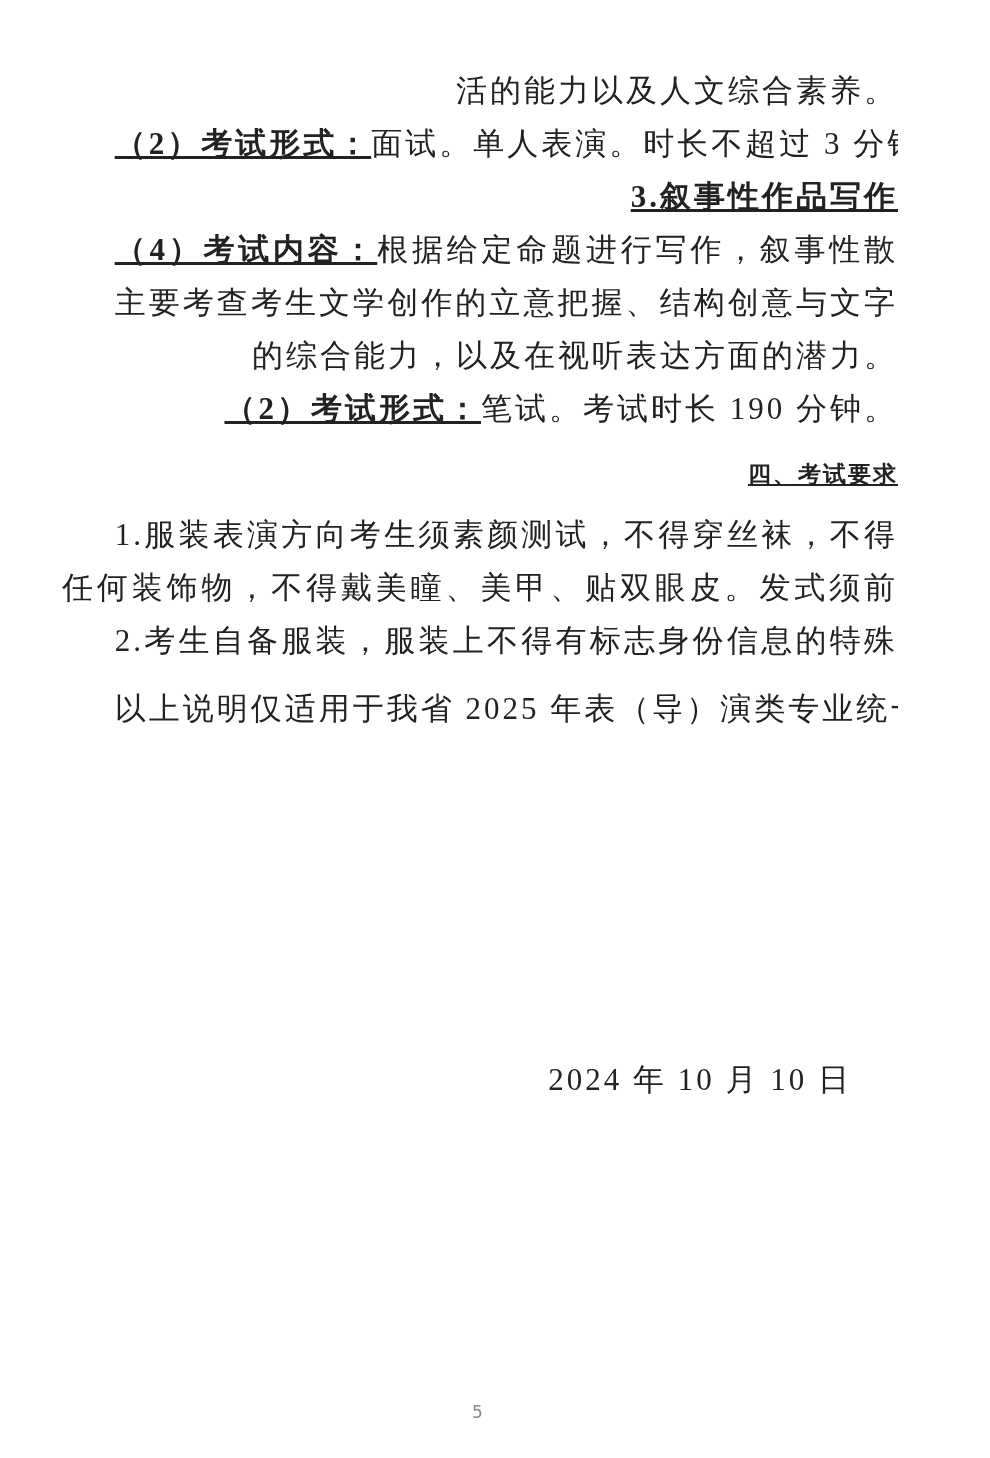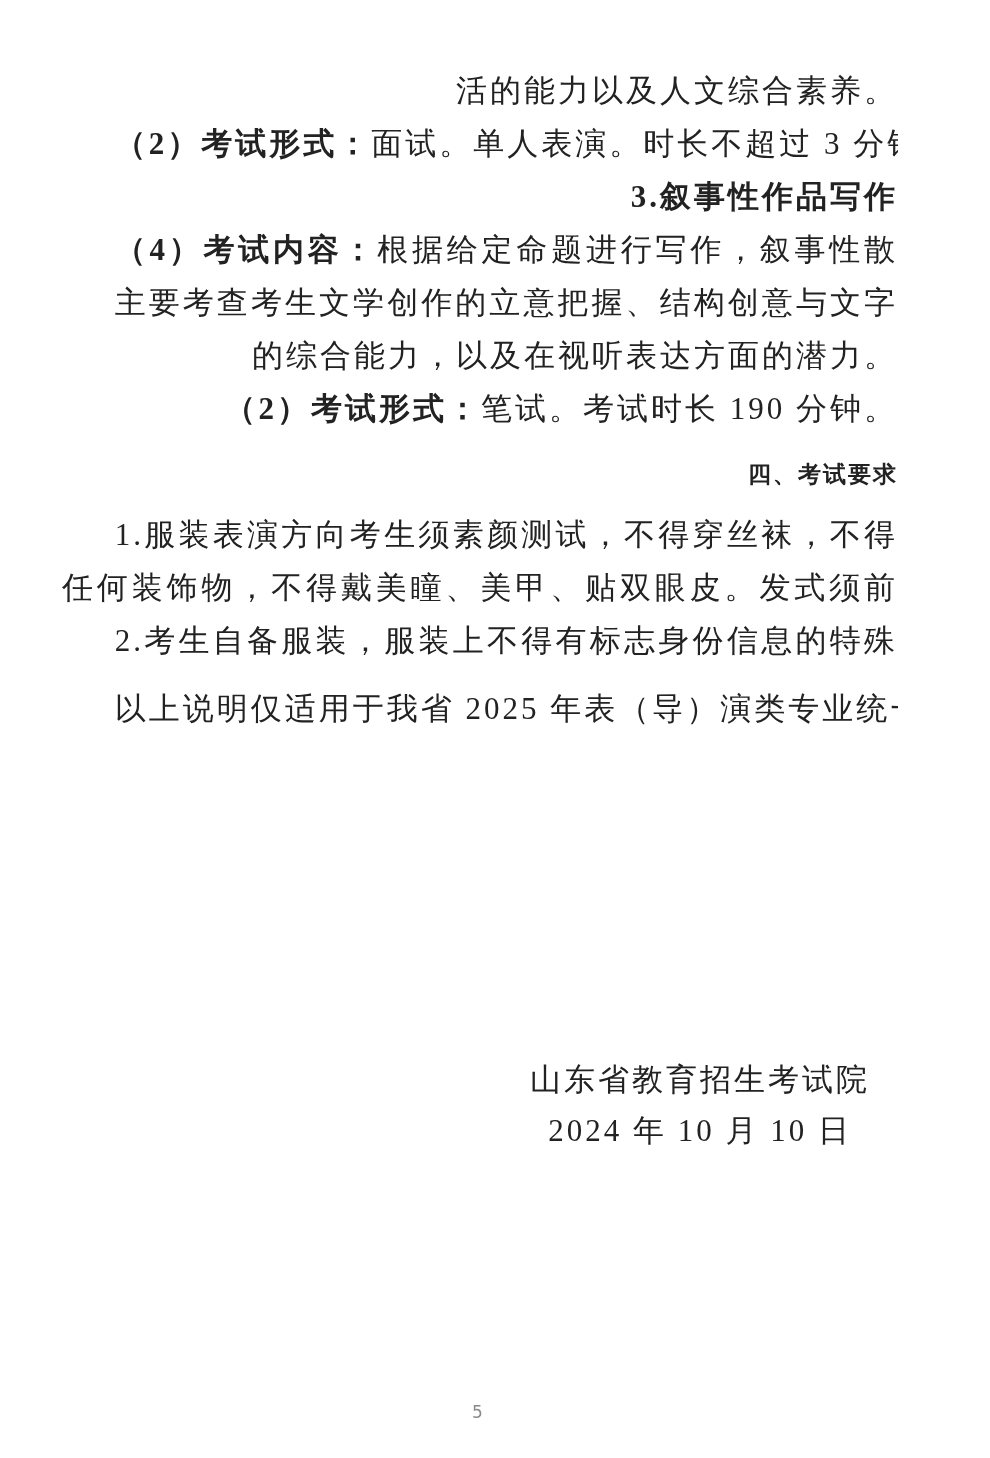--- a/index.html
+++ b/index.html
@@ -37,20 +37,21 @@
     white-space: normal;
     text-align: justify;
     text-align-last: justify;
     text-justify: inter-character;
   }
   .line.indent {
     text-indent: 1.7em;
   }
   .line .bold {
     font-weight: bold;
+    text-decoration: underline;
   }
   .line.heading {
     font-family: "DejaVu Sans", "Liberation Sans", sans-serif;
     font-weight: bold;
     font-size: 23px;
     letter-spacing: 2px;
   }
   .signature-block {
     position: absolute;
     top: 1054px;
@@ -89,19 +90,18 @@
       <div class="line body"><span>的综合能力，以及在视听表达方面的潜力。</span></div>
       <div class="line body indent"><span class="bold">（2）考试形式：</span><span>笔试。考试时长 190 分钟。</span></div>
       <div class="line heading indent" style="margin-top: 13px;"><span class="bold">四、考试要求</span></div>
       <div class="line body indent justify" style="margin-top: 7px;"><span>1.服装表演方向考生须素颜测试，不得穿丝袜，不得佩戴</span></div>
       <div class="line body justify"><span>任何装饰物，不得戴美瞳、美甲、贴双眼皮。发式须前不遮额、</span></div>
       <div class="line body indent justify"><span>2.考生自备服装，服装上不得有标志身份信息的特殊 logo</span></div>
       <div class="line body indent" style="margin-top: 15px;"><span>以上说明仅适用于我省 2025 年表（导）演类专业统一考试。</span></div>
     </div>
 
   <div class="signature-block">
-    <div>山东省教育招生考试院</div>
     <div>2024 年 10 月 10 日</div>
   </div>
 
   <div class="page-number">5</div>
 
 </div>
 
 </body></html>

